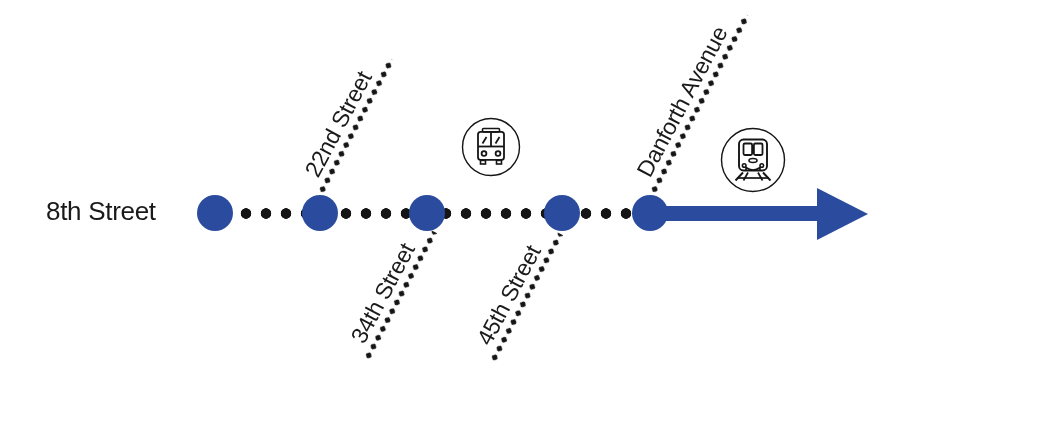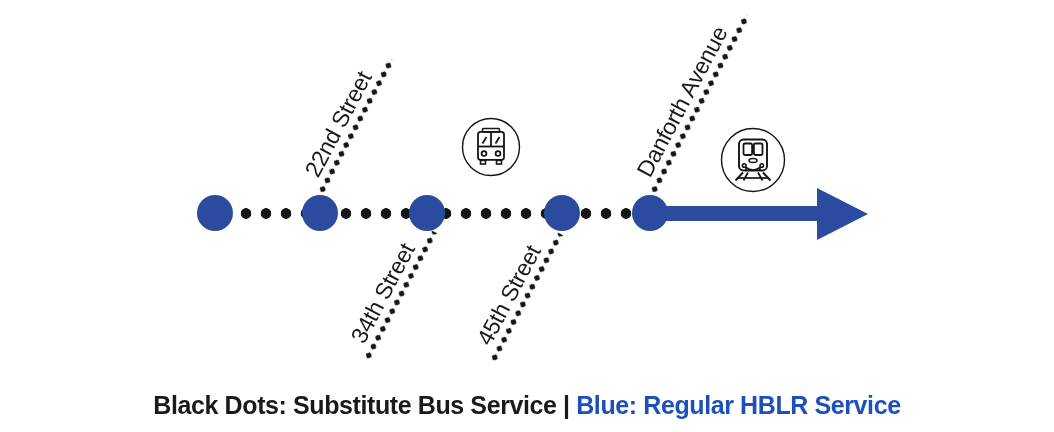--- a/index.html
+++ b/index.html
@@ -74,20 +74,21 @@
     position:absolute;left:0;top:391px;width:1054px;text-align:center;
     font-size:25px;font-weight:700;letter-spacing:-0.4px;white-space:nowrap;
   }
   .caption .blue-part{color:var(--legend-blue);}
 </style>
 </head>
 <body>
 
 <div class="stage">
 
+  <div class="label-left">8th Street</div>
 
   <div class="dotted-line"></div>
 
   <div class="station-dot dot-8th"></div>
   <div class="station-dot dot-22nd"></div>
   <div class="station-dot dot-34th"></div>
   <div class="station-dot dot-45th"></div>
   <div class="station-dot dot-danforth"></div>
 
   <div class="arrow-shaft"></div>
@@ -134,17 +135,14 @@
       <path d="M26 43.5 L26 40.5 Q33 45.5 40 40.5 L40 43.5" stroke-width="1.6"></path>
       <line x1="23" y1="45.5" x2="15.5" y2="53.5" stroke-width="1.9"></line>
       <line x1="43" y1="45.5" x2="50.5" y2="53.5" stroke-width="1.9"></line>
       <line x1="28" y1="45.5" x2="23.5" y2="53.5" stroke-width="1.7"></line>
       <line x1="38" y1="45.5" x2="42.5" y2="53.5" stroke-width="1.7"></line>
       <line x1="17" y1="51" x2="49" y2="51" stroke-width="1.7"></line>
     </svg>
   </div>
 
 
-  <div class="caption">
-    <span>Black Dots: Substitute Bus Service</span><span> | </span><span class="blue-part">Blue: Regular HBLR Service</span>
-  </div>
 
 </div>
 
 </body></html>

